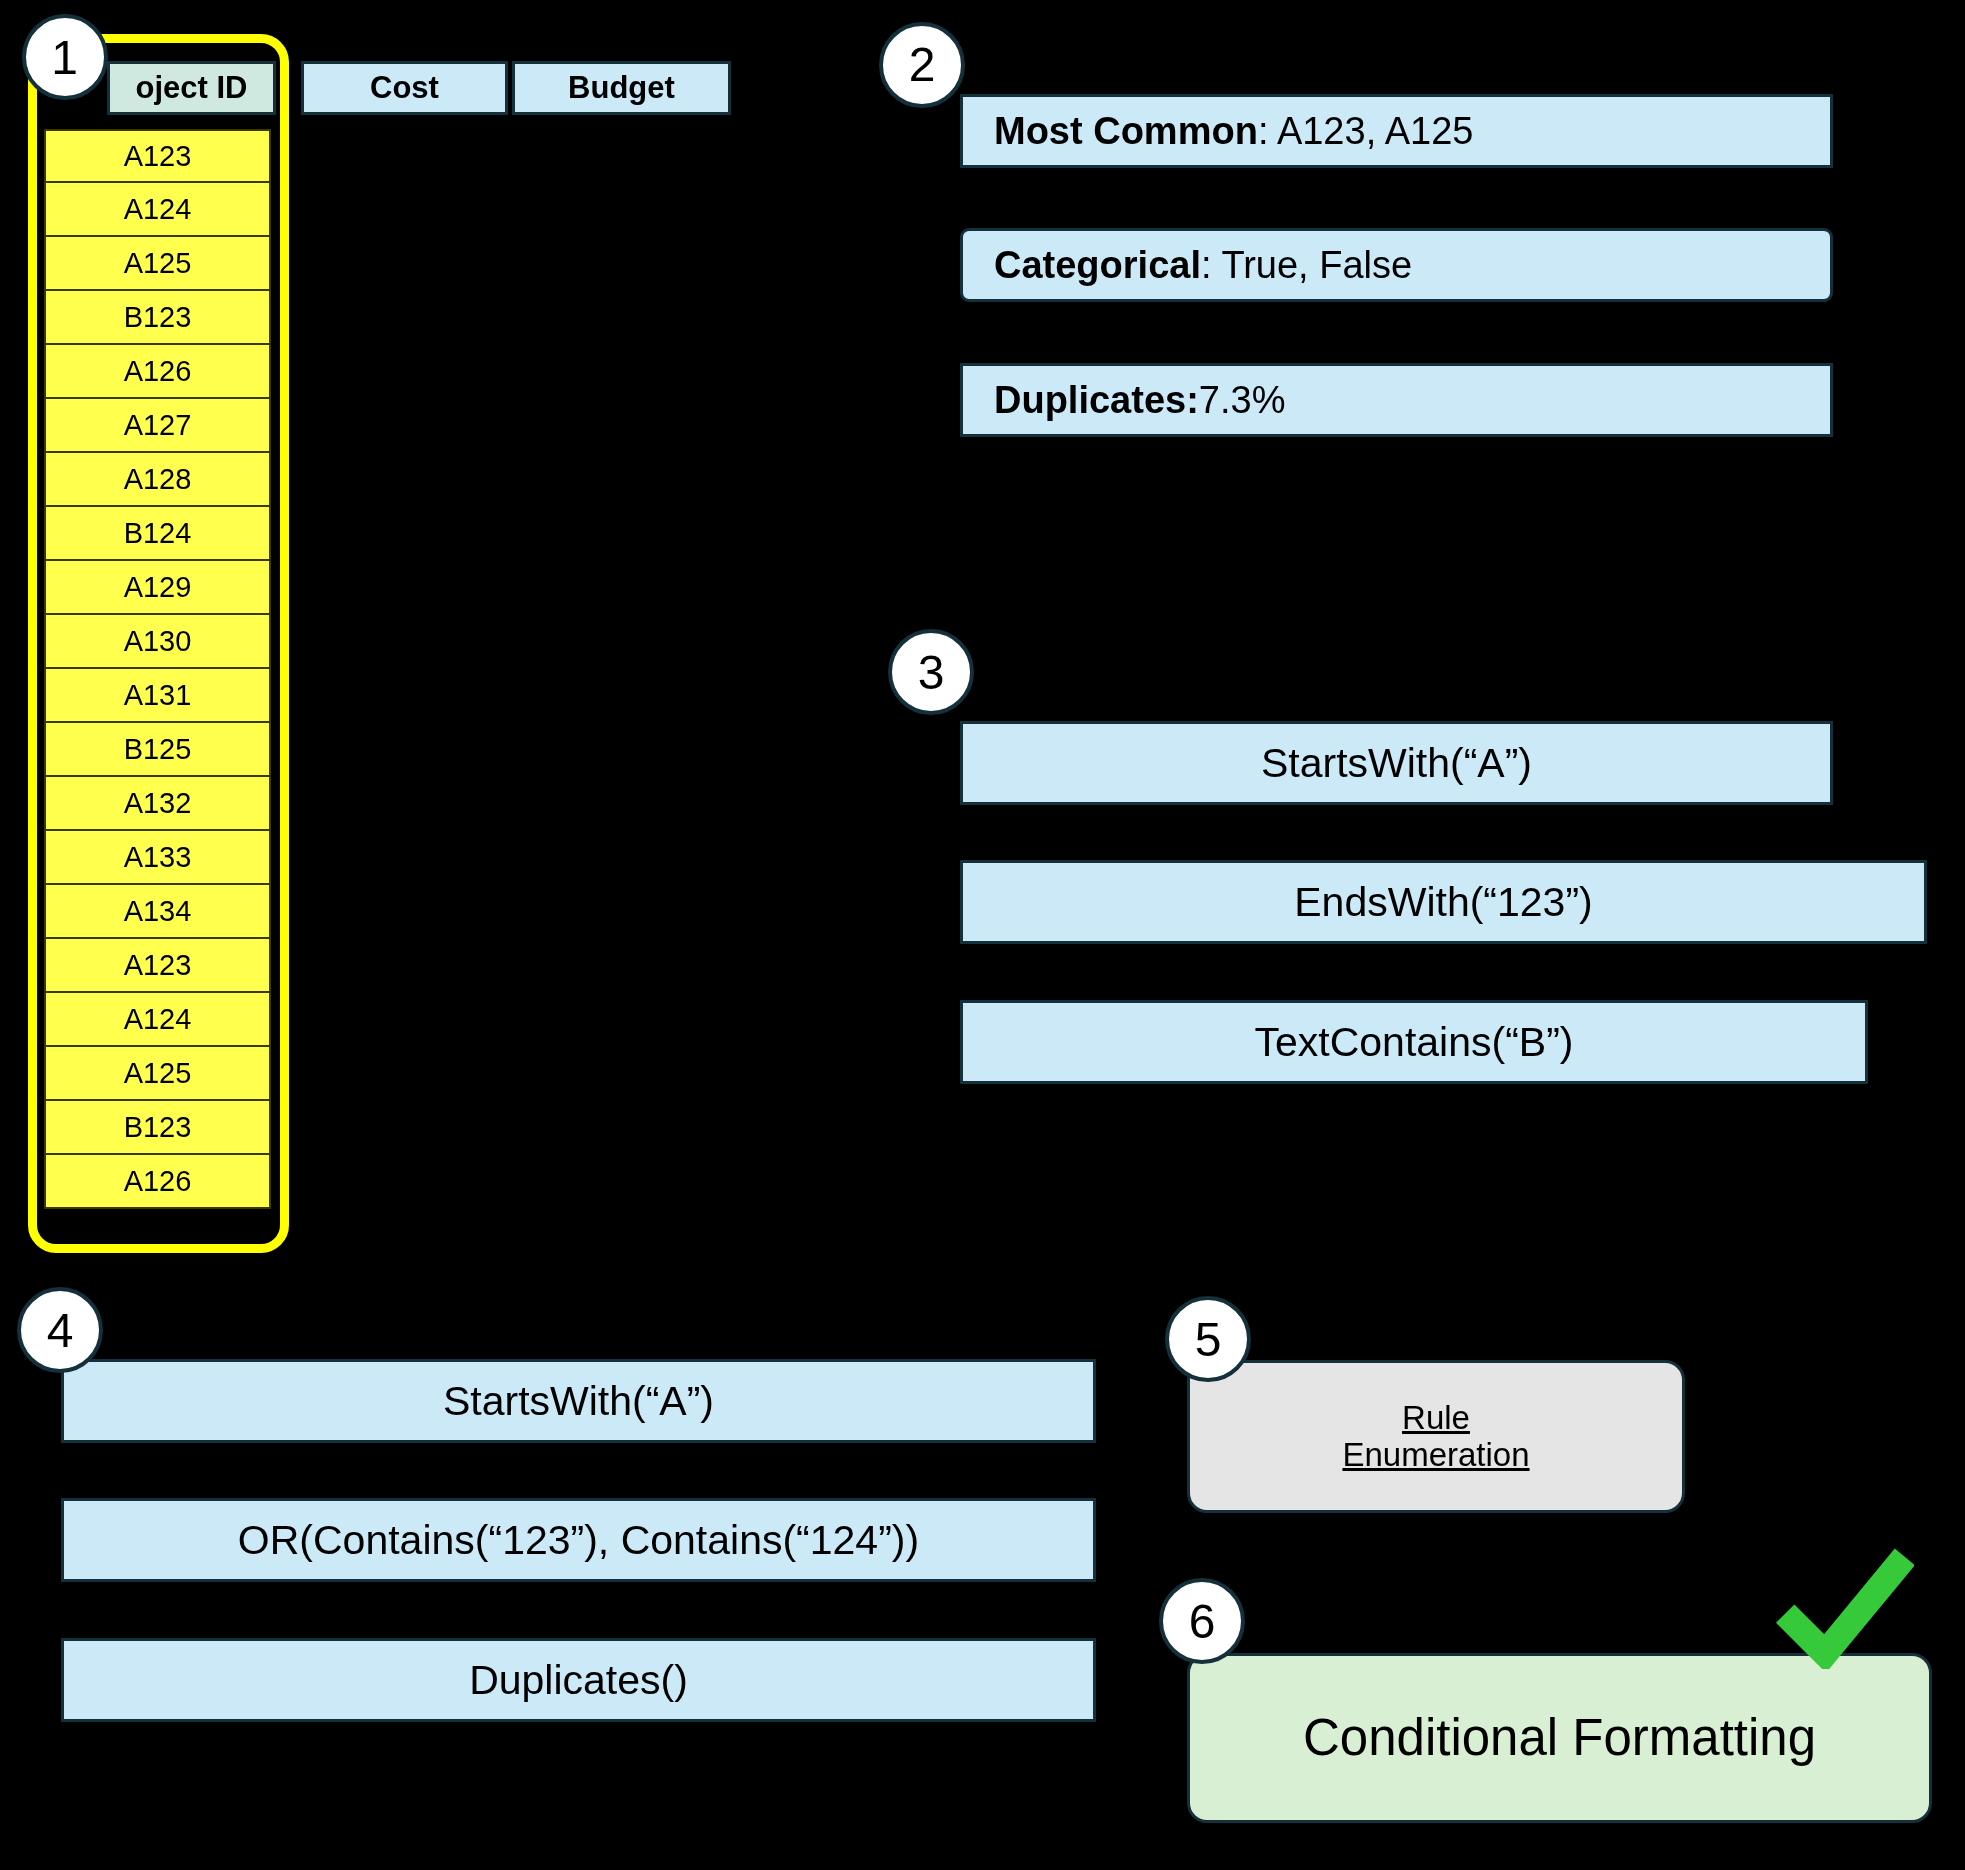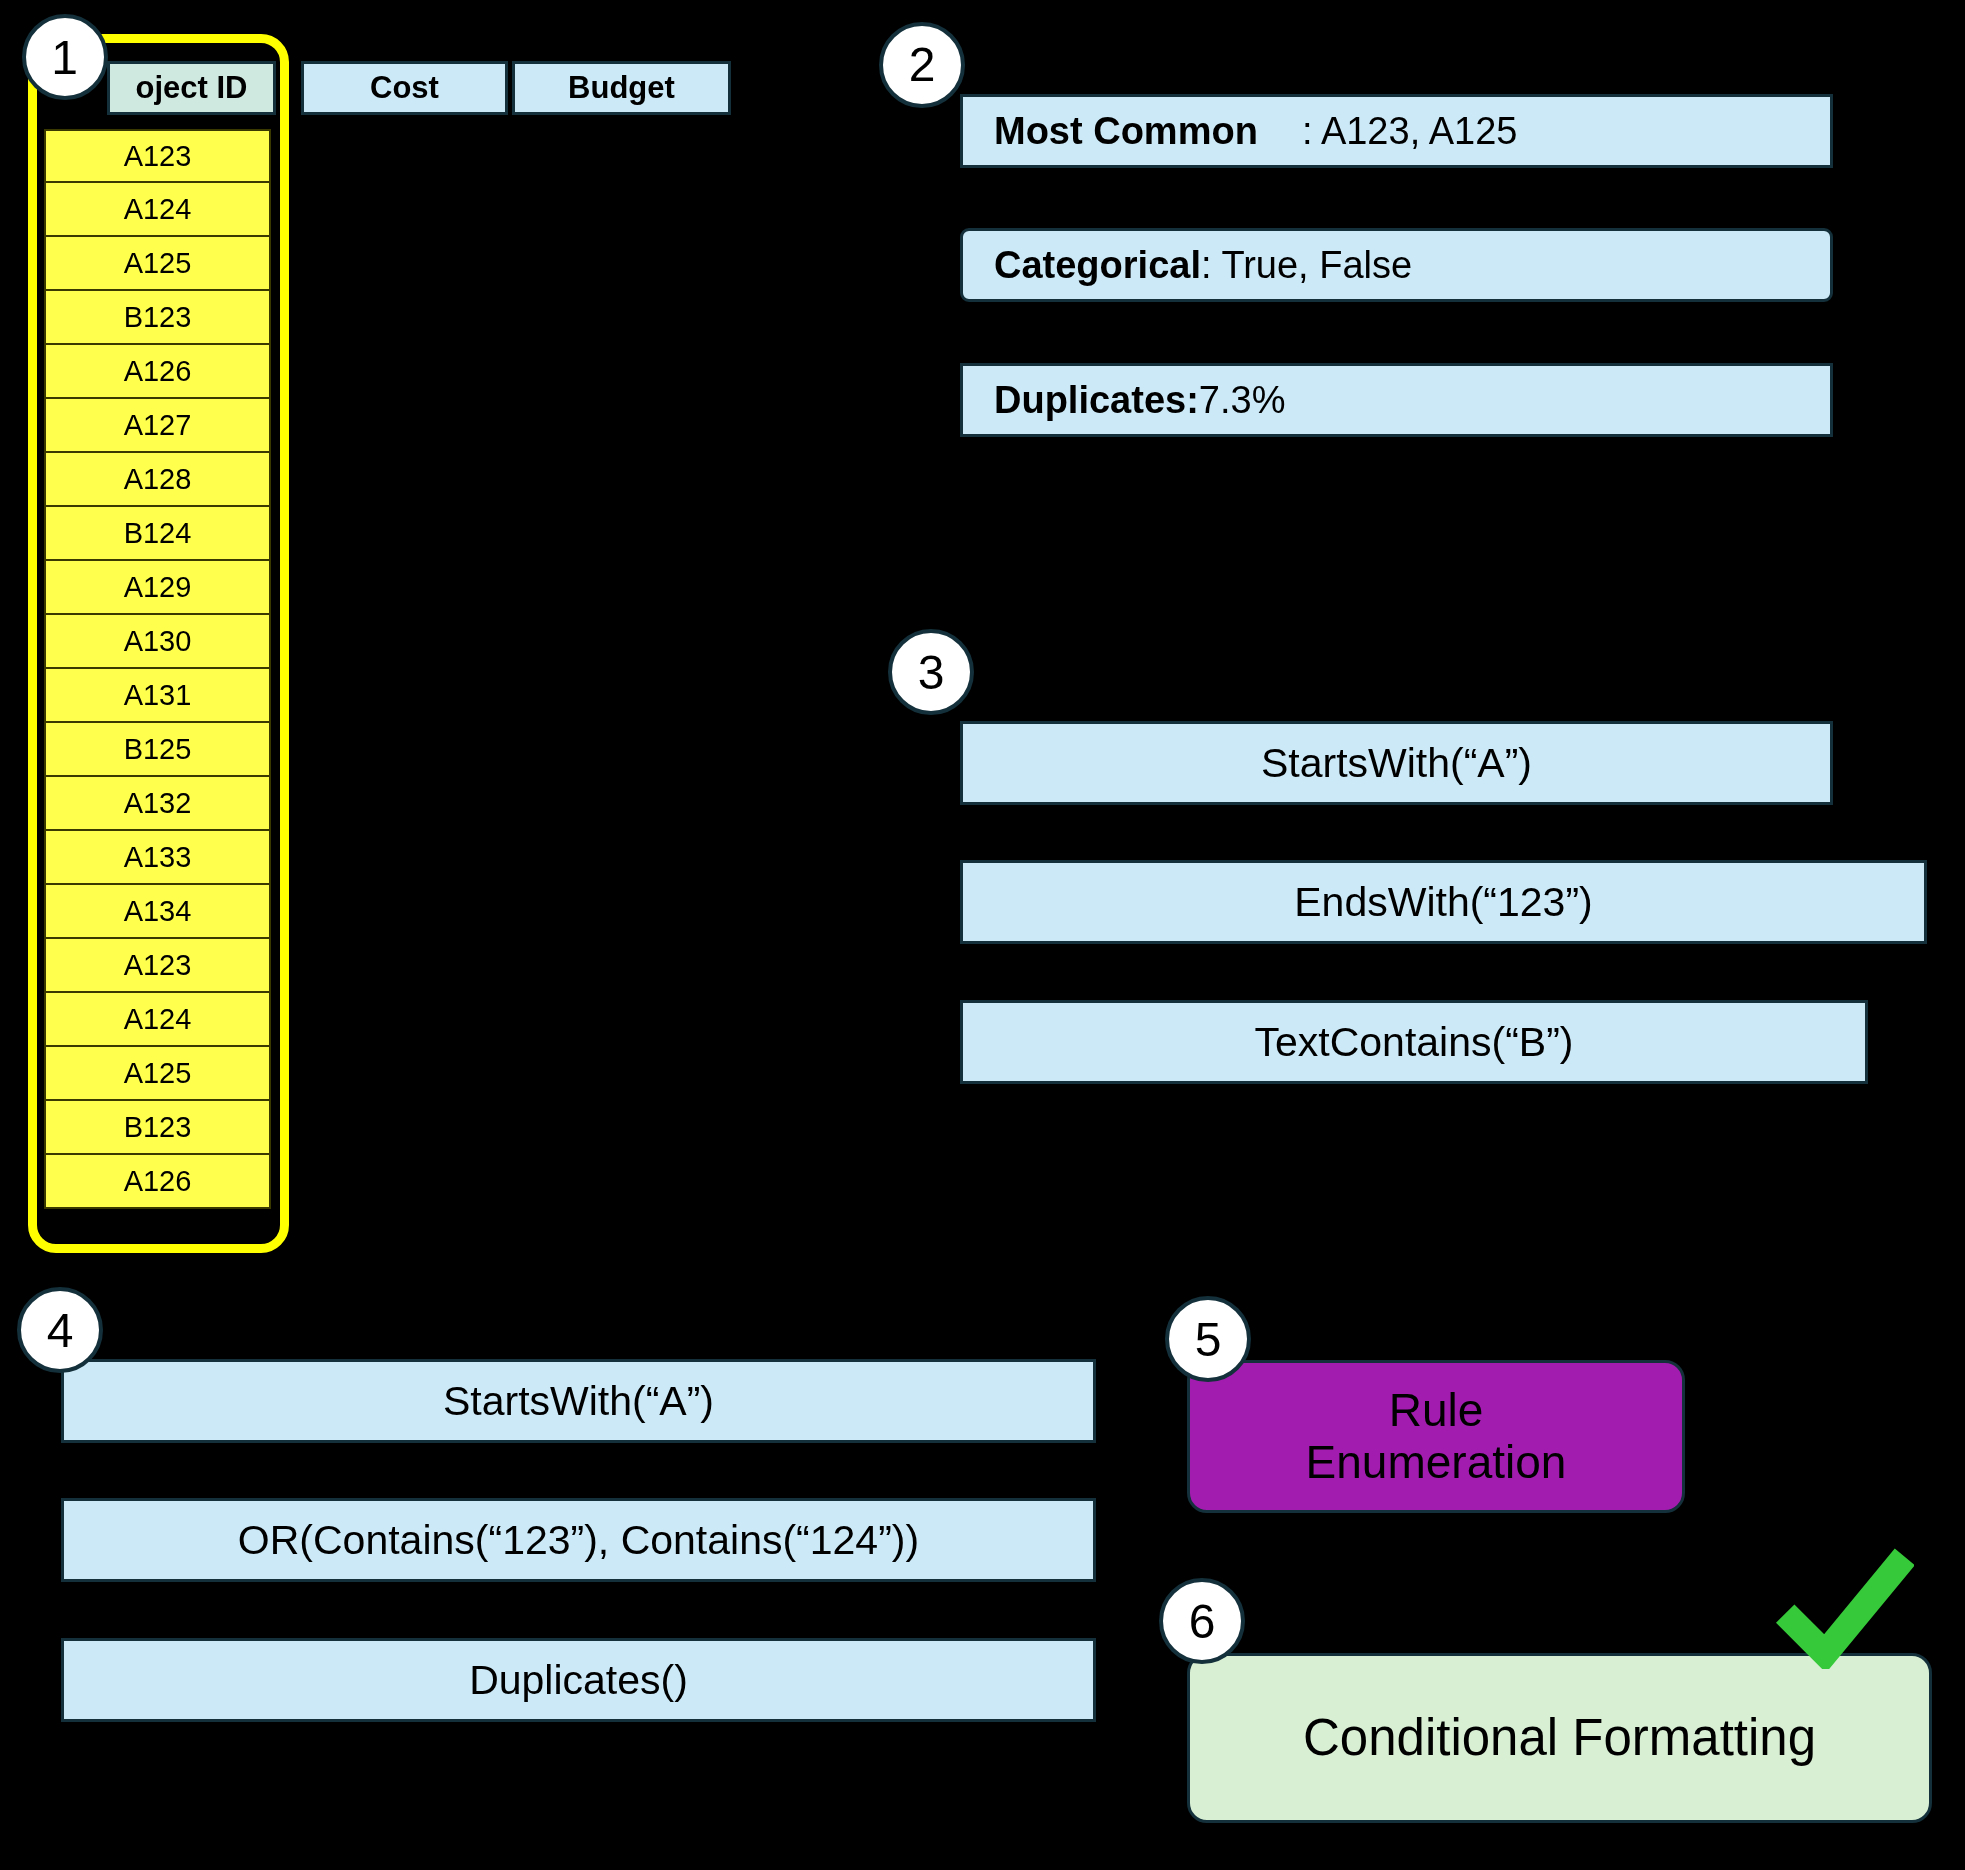--- a/index.html
+++ b/index.html
@@ -123,22 +123,23 @@
     box-sizing: border-box;
     display: flex;
     flex-direction: column;
     align-items: center;
     justify-content: center;
     text-align: center;
     color: #000;
     line-height: 1.12;
   }
   .node-rule {
-    background: #a21caf;
-    font-size: 46px;
+    background: #e5e5e5;
+    font-size: 33px;
+    text-decoration: underline;
   }
   .node-final {
     background: #d8efd3;
     font-size: 51px;
   }
 
   .check {
     position: absolute;
     z-index: 30;
   }
@@ -182,21 +183,21 @@
   <div class="cell">A124</div>
   <div class="cell">A125</div>
   <div class="cell">B123</div>
   <div class="cell">A126</div>
 </div>
 
 <div class="badge" style="left:879px; top:21.5px;">
   <span>2</span>
 </div>
 
-<div class="bar b2" style="left:960px; top:94px; width:873px;gap:44px;">
+<div class="bar b2" style="left:960px; top:94px; width:873px;">
   <b>Most Common</b>
     <span>: A123, A125</span>
 </div>
 <div class="bar b2" style="left:960px; top:228px; width:873px;border-radius:9px;">
   <b>Categorical</b>
     <span>: True, False</span>
 </div>
 <div class="bar b2" style="left:960px; top:363px; width:873px;">
   <b>Duplicates:</b>
     <span> 7.3%</span>

